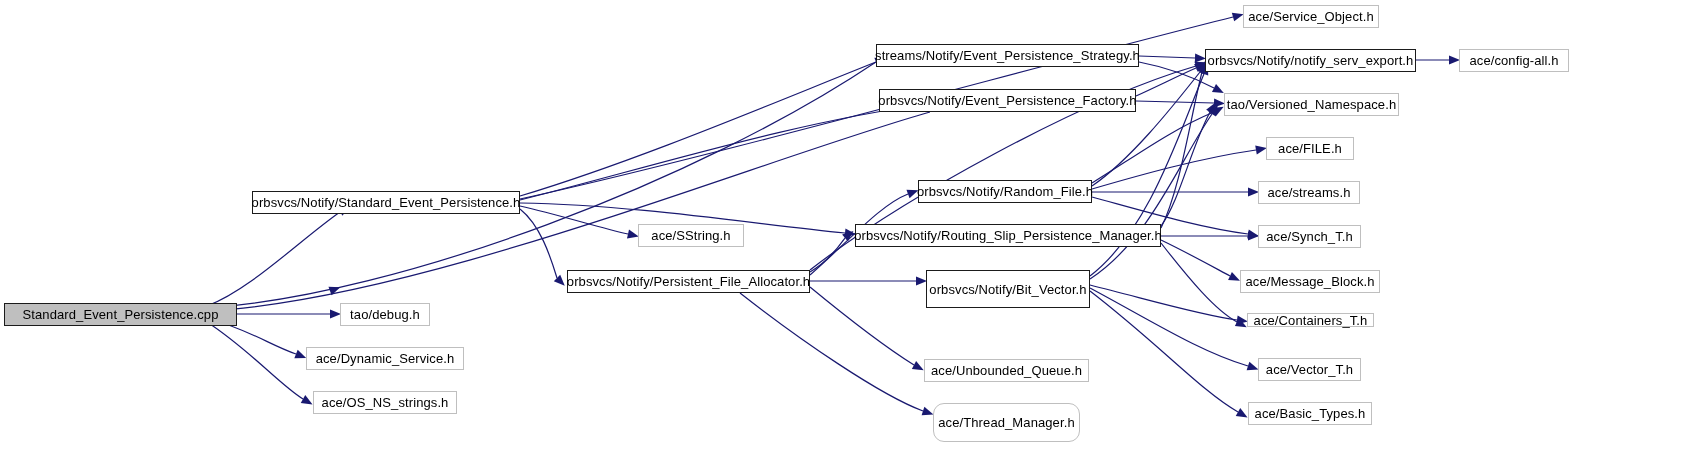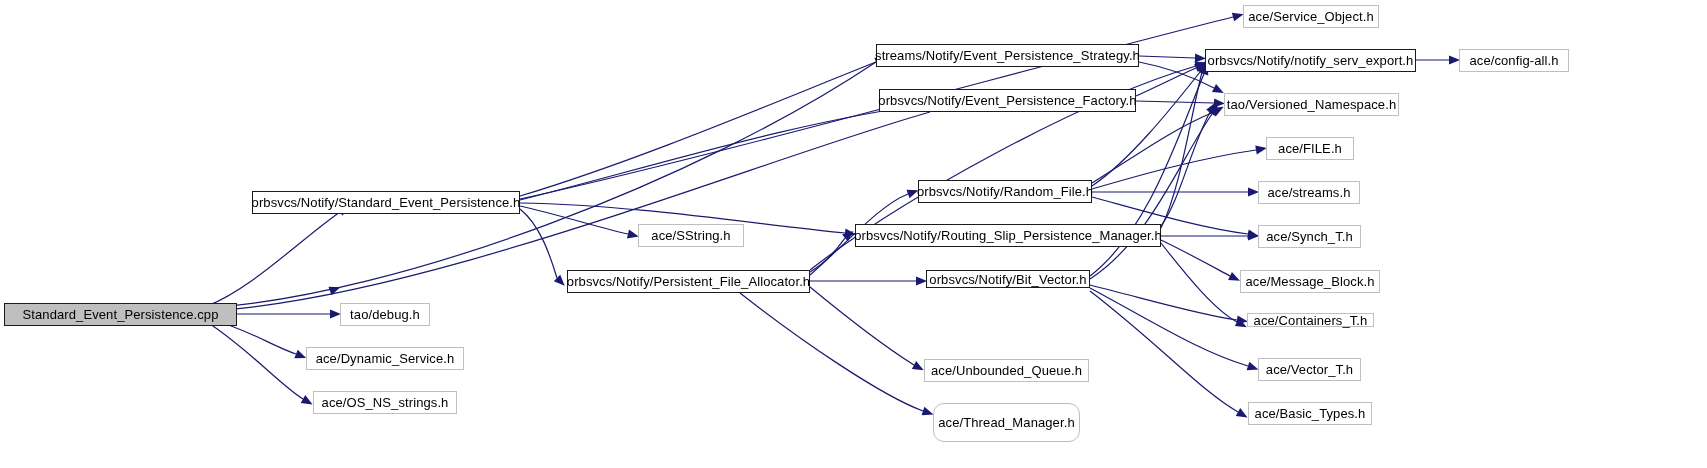--- a/index.html
+++ b/index.html
@@ -157,21 +157,21 @@
       </div>
       <div class="node strong" style="left: 879px; top: 89px; width: 257px; height: 23px;">
         <span class="node-label">orbsvcs/Notify/Event_Persistence_Factory.h</span>
       </div>
       <div class="node strong" style="left: 918px; top: 180px; width: 174px; height: 23px;">
         <span class="node-label">orbsvcs/Notify/Random_File.h</span>
       </div>
       <div class="node strong" style="left: 855px; top: 224px; width: 306px; height: 23px;">
         <span class="node-label">orbsvcs/Notify/Routing_Slip_Persistence_Manager.h</span>
       </div>
-      <div class="node strong" style="left: 926px; top: 270px; width: 164px; height: 18px; text-align: right;">
+      <div class="node strong" style="left: 926px; top: 270px; width: 164px; height: 38px; text-align: right;">
         <span class="node-label">orbsvcs/Notify/Bit_Vector.h</span>
       </div>
       <div class="node" style="left: 924px; top: 359px; width: 165px; height: 23px;">
         <span class="node-label">ace/Unbounded_Queue.h</span>
       </div>
       <div class="node" style="left: 933px; top: 403px; width: 147px; height: 39px; border-radius: 11px;">
         <span class="node-label">ace/Thread_Manager.h</span>
       </div>
       <div class="node" style="left: 1243px; top: 5px; width: 136px; height: 23px;">
         <span class="node-label">ace/Service_Object.h</span>

